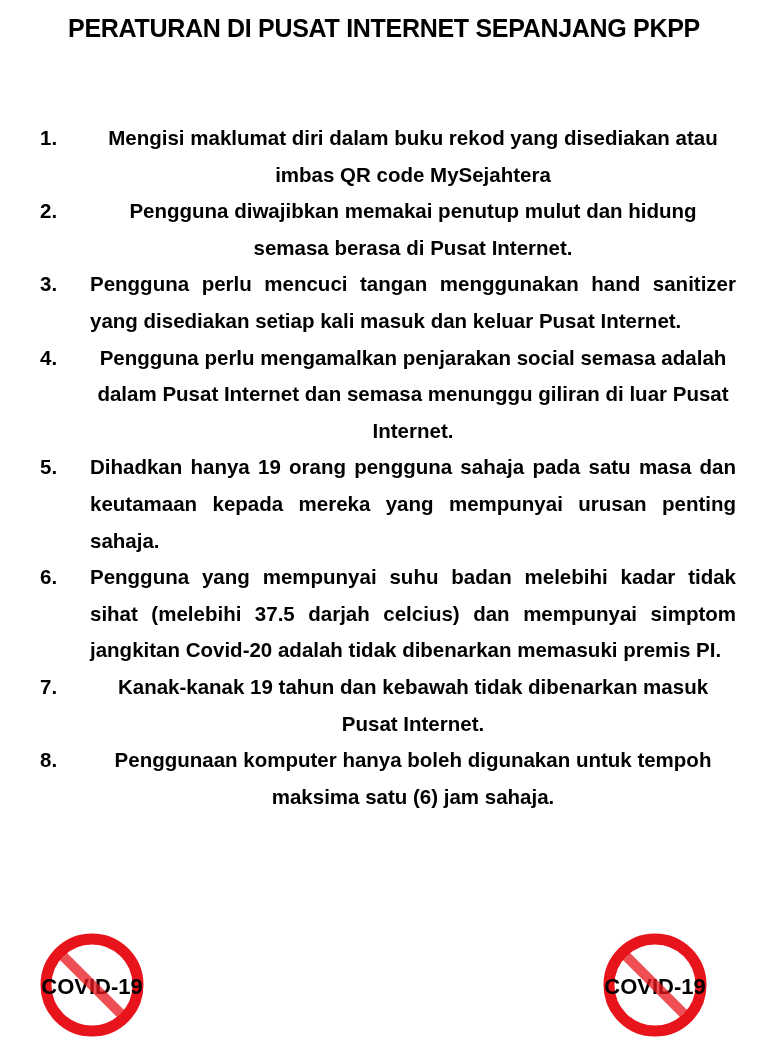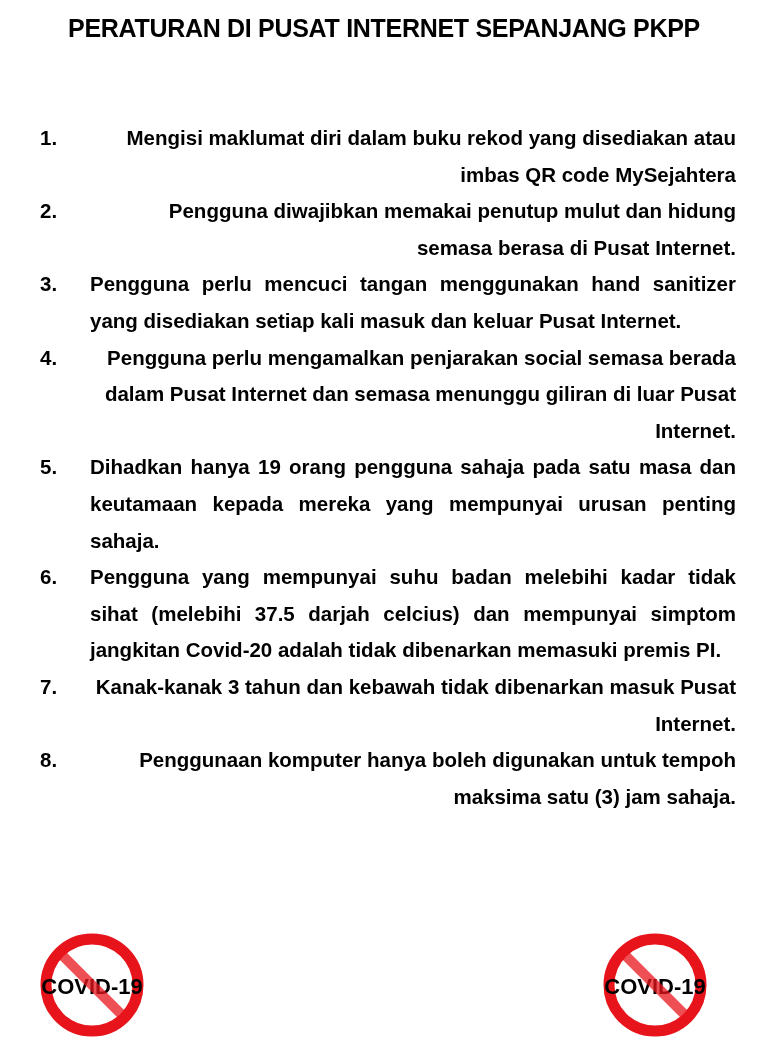--- a/index.html
+++ b/index.html
@@ -4,21 +4,21 @@
 <style>
   html, body { margin:0; padding:0; background:#ffffff; }
   body { width:768px; height:1053px; position:relative; overflow:hidden;
          font-family:"Liberation Sans", "DejaVu Sans", sans-serif; color:#000; }
   .title { position:absolute; left:0; top:14px; width:768px; text-align:center;
            font-weight:bold; font-size:25px; letter-spacing:-0.3px; white-space:nowrap; }
   .rules { position:absolute; left:40px; top:120px; width:696px; margin:0; padding:0; list-style:none; }
   .rule { display:flex; font-weight:bold; font-size:20.5px; line-height:36.6px; }
   .rule-num { width:50px; flex:0 0 50px; }
   .rule-text { flex:1; text-align:justify; }
-  .rule-text.nojust { text-align:right; }
+  .rule-text.nojust { text-align:center; }
   .icon { position:absolute; width:108px; height:108px; }
   .icon svg { width:108px; height:108px; display:block; }
 </style>
 </head>
 <body>
 
 <div class="title">PERATURAN DI PUSAT INTERNET SEPANJANG PKPP</div>
 
 <ol class="rules">
   <li class="rule">
@@ -28,37 +28,37 @@
   <li class="rule">
     <span class="rule-num">2.</span>
     <span class="rule-text nojust">Pengguna diwajibkan memakai penutup mulut dan hidung semasa berasa di Pusat Internet.</span>
   </li>
   <li class="rule">
     <span class="rule-num">3.</span>
     <span class="rule-text">Pengguna perlu mencuci tangan menggunakan hand sanitizer yang disediakan setiap kali masuk dan keluar Pusat Internet.</span>
   </li>
   <li class="rule">
     <span class="rule-num">4.</span>
-    <span class="rule-text nojust">Pengguna perlu mengamalkan penjarakan social semasa berada dalam Pusat Internet dan semasa menunggu giliran di luar Pusat Internet.</span>
+    <span class="rule-text nojust">Pengguna perlu mengamalkan penjarakan social semasa adalah dalam Pusat Internet dan semasa menunggu giliran di luar Pusat Internet.</span>
   </li>
   <li class="rule">
     <span class="rule-num">5.</span>
     <span class="rule-text">Dihadkan hanya 19 orang pengguna sahaja pada satu masa dan keutamaan kepada mereka yang mempunyai urusan penting sahaja.</span>
   </li>
   <li class="rule">
     <span class="rule-num">6.</span>
     <span class="rule-text">Pengguna yang mempunyai suhu badan melebihi kadar tidak sihat (melebihi 37.5 darjah celcius) dan mempunyai simptom jangkitan Covid-20 adalah tidak dibenarkan memasuki premis PI.</span>
   </li>
   <li class="rule">
     <span class="rule-num">7.</span>
-    <span class="rule-text nojust">Kanak-kanak 3 tahun dan kebawah tidak dibenarkan masuk Pusat Internet.</span>
+    <span class="rule-text nojust">Kanak-kanak 19 tahun dan kebawah tidak dibenarkan masuk Pusat Internet.</span>
   </li>
   <li class="rule">
     <span class="rule-num">8.</span>
-    <span class="rule-text nojust">Penggunaan komputer hanya boleh digunakan untuk tempoh maksima satu (3) jam sahaja.</span>
+    <span class="rule-text nojust">Penggunaan komputer hanya boleh digunakan untuk tempoh maksima satu (6) jam sahaja.</span>
   </li>
 </ol>
 
 <div class="icon" style="left:38px; top:931px;">
   <svg viewBox="0 0 108 108">
     <circle cx="54" cy="54" r="46" fill="#fff" stroke="#e8141c" stroke-width="11"></circle>
     <text x="54" y="63" text-anchor="middle" font-family="Liberation Sans, sans-serif" font-weight="bold" font-size="22" fill="#000">COVID-19</text>
     <line x1="22" y1="22" x2="86" y2="86" stroke="#e8141c" stroke-width="10" stroke-opacity="0.75"></line>
   </svg>
 </div>

